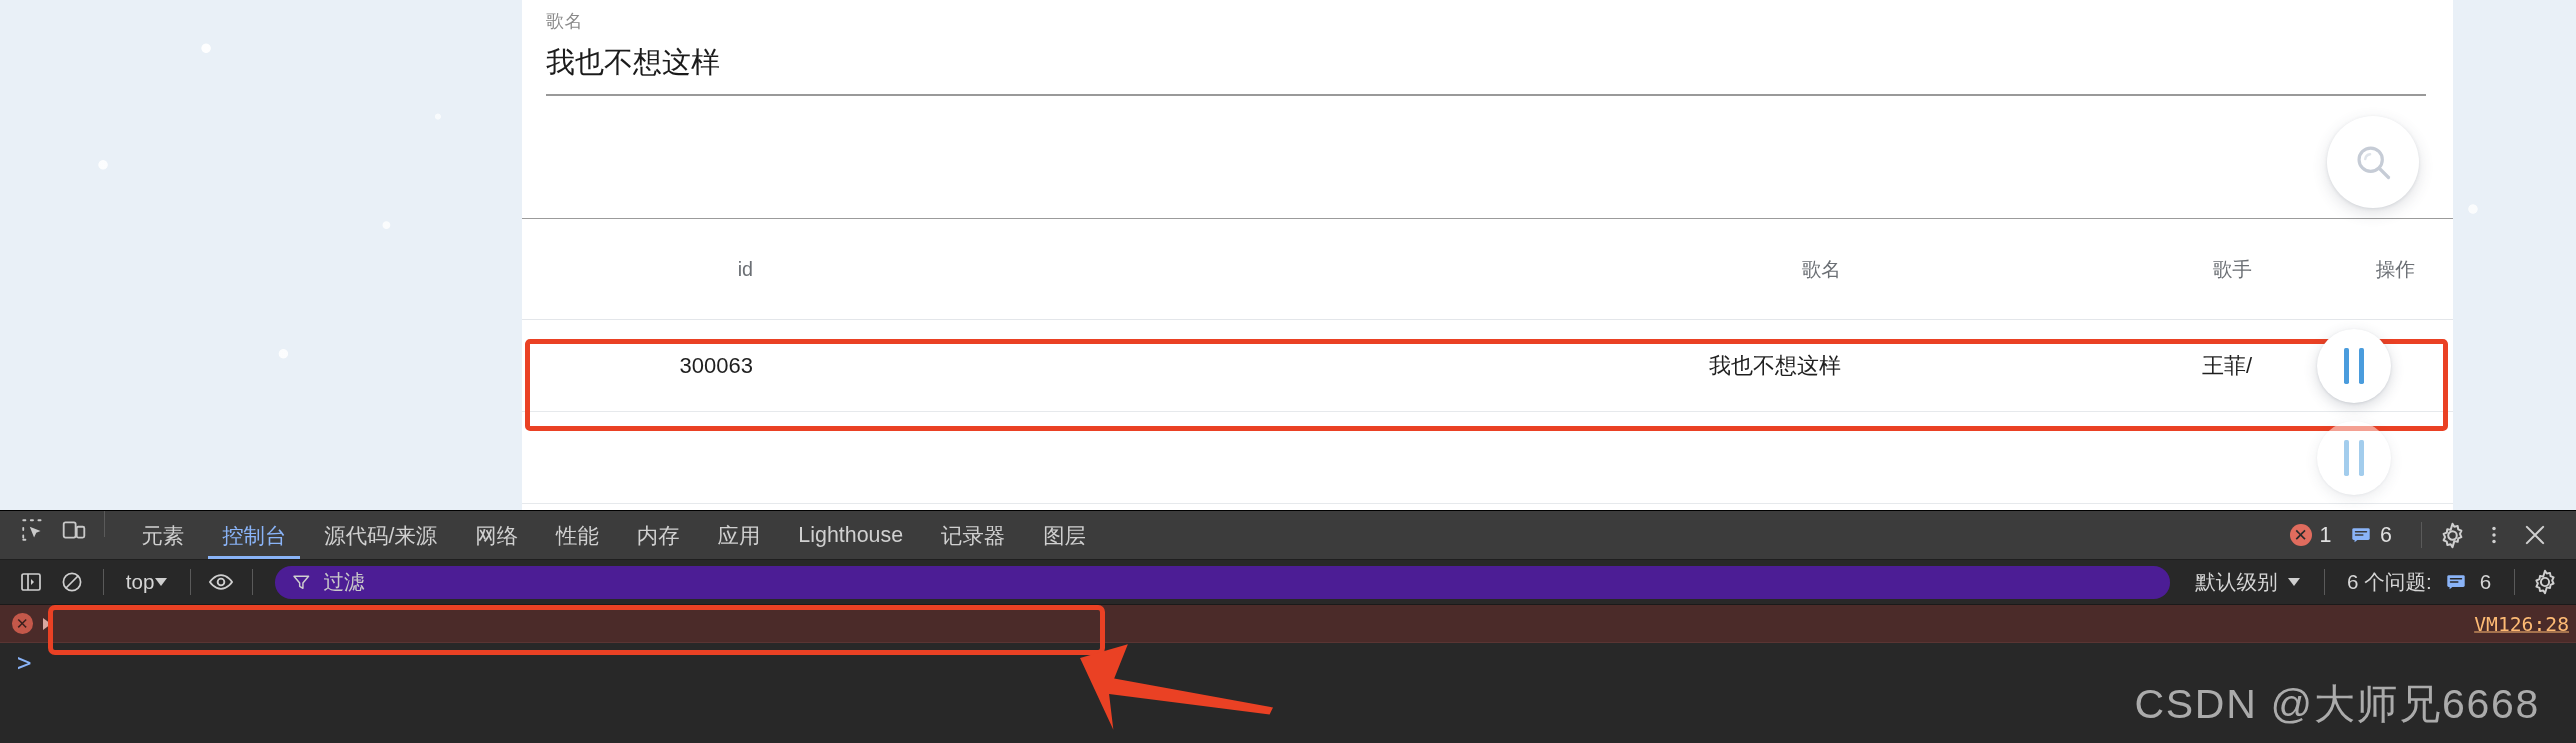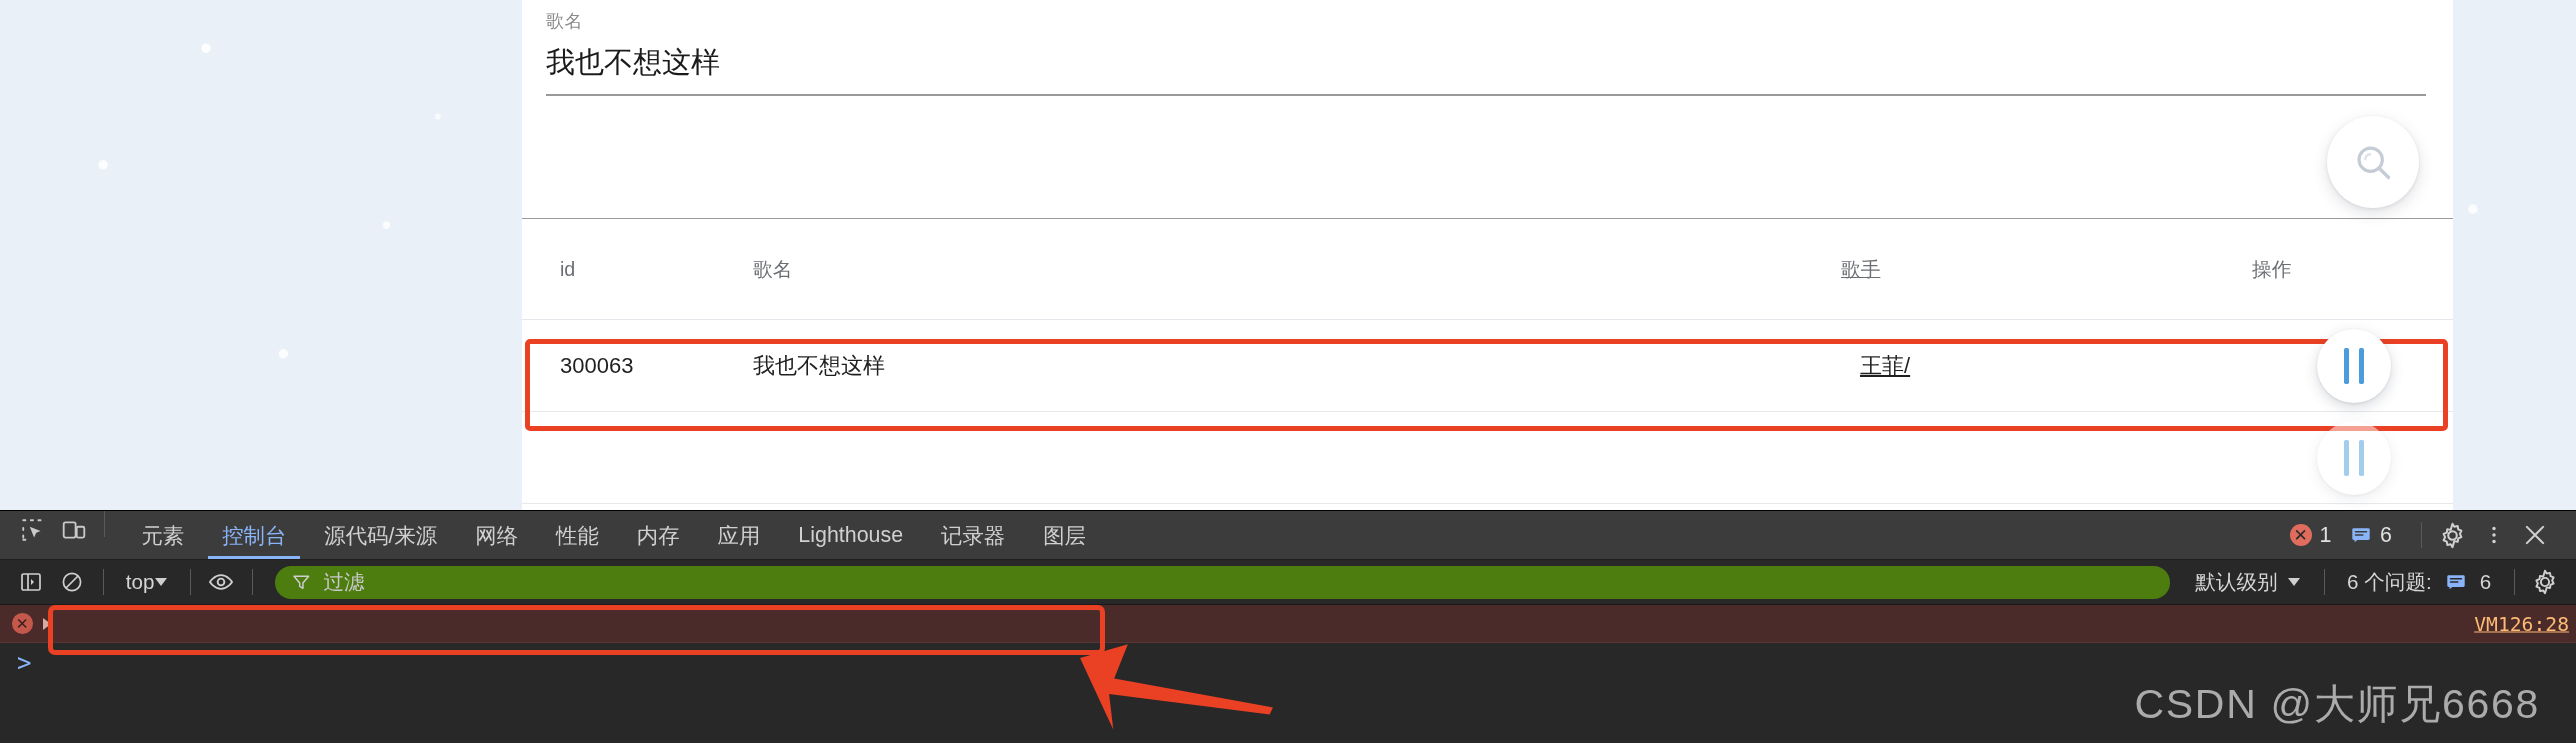--- a/index.html
+++ b/index.html
@@ -64,36 +64,36 @@
     position: absolute; right: 34px; top: 116px;
     width: 92px; height: 92px; border-radius: 50%;
     background: #fff;
     box-shadow: 0 5.1px 15.4px rgba(60,70,90,.16), 0 0.9px 3.4px rgba(60,70,90,.12);
     display: flex; align-items: center; justify-content: center;
     cursor: pointer;
   }
 
   
   .tbl { border-top: 1.7px solid #9b9b9b; }
-  .tbl-row { display: flex; align-items: center; position: relative; }
+  .tbl-row { display: flex; align-items: center; position: relative; text-align: right; }
   .tbl-head { height: 101px; border-bottom: 0.9px solid #e3e6ea; }
   .tbl-head .c { font-size: 19.7px; color: #6b6f74; }
   .c-id    { width: 231px; padding-left: 38px; }
   .c-song  { width: 1088px; }
-  .c-singer{ width: 411px; text-decoration: underline; }
+  .c-singer{ width: 411px; }
   .c-op    { width: 163px; }
 
   .tbl-body-row {
     height: 92px;
     border-bottom: 0.9px solid #e6e9ec;
     font-size: 22px; color: #222;
   }
   .tbl-body-row .c-id    { font-size: 22px; color: #1f1f1f; }
   .tbl-body-row .c-song  { font-size: 22px; color: #1f1f1f; }
-  .tbl-body-row .c-singer{ font-size: 22px; color: #1f1f1f; margin-left: 19px; }
+  .tbl-body-row .c-singer{ font-size: 22px; color: #1f1f1f; }
 
   .row-highlight {
     position: absolute; left: 3.4px; top: 339px;
     width: 1923px; height: 92px;
     border: 5.1px solid #ea4124; border-radius: 5.1px;
     pointer-events: none; z-index: 6;
   }
 
   .play-fab {
     position: absolute; right: 62px; top: 50%;
@@ -150,21 +150,21 @@
     background: #282828; border-bottom: 0.9px solid #1a1a1a;
     padding: 0 10.3px;
   }
   .ctx-select {
     font-size: 20.6px; color: #d6d6d6; padding: 0 12px;
     display: flex; align-items: center; gap: 1px; cursor: pointer;
   }
   .caret { width:0;height:0;border-left:6.9px solid transparent;border-right:6.9px solid transparent;border-top:8.6px solid #cfcfcf; }
   .filter-box {
     flex: 1; height: 33px; margin: 0 12px;
-    background: #4d7c0f; border-radius: 16.3px;
+    background: #4c1d95; border-radius: 16.3px;
     display: flex; align-items: center; padding: 0 15.4px; gap: 12px;
     cursor: text;
   }
   .filter-ph { font-size: 20.6px; color: #c9c9c9; }
   .lvl-select { font-size: 20.6px; color: #d6d6d6; display:flex; align-items:center; gap:10.3px; padding:0 13.7px; cursor:pointer; }
   .issues { font-size: 20.6px; color: #d6d6d6; display:flex; align-items:center; gap:13px; padding:0 12px; cursor:pointer; }
 
   .dt-console { position: relative; height: 140px; }
   .err-line {
     height: 38px; background: #4b2b29;

